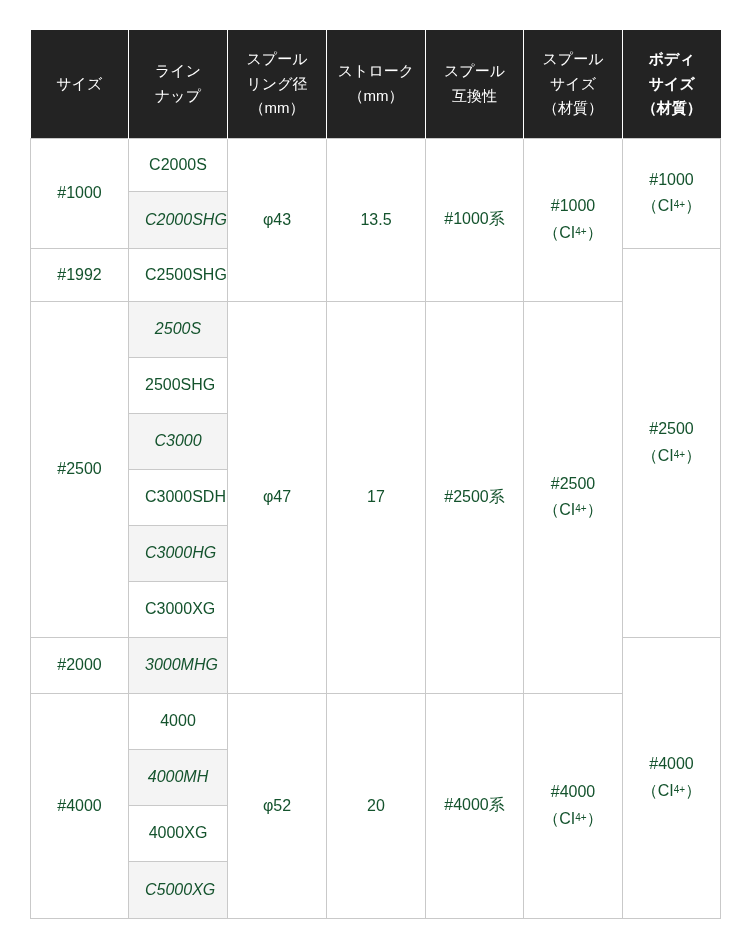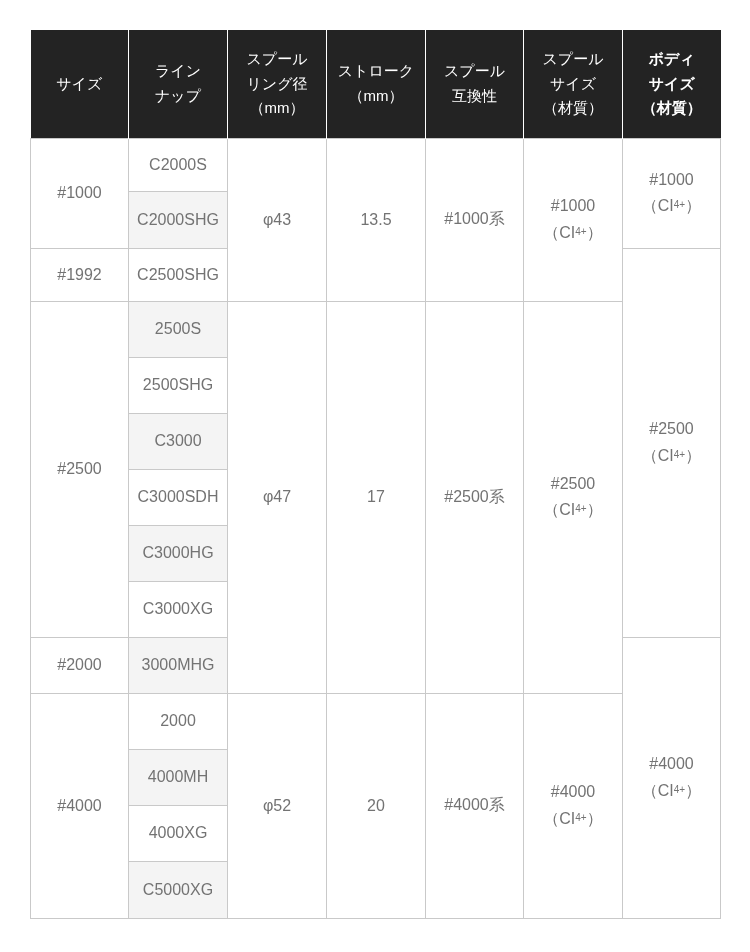--- a/index.html
+++ b/index.html
@@ -42,28 +42,28 @@
   }
   th:last-child { border-right: none; font-weight: bold; }
   .hl { display: block; line-height: 1.62; }
   
   tbody tr { height: 56px; }
   tr.h53 { height: 53px; }
   tr.h57 { height: 57px; }
   td {
     border: 1px solid #c9c9c9;
     background: #ffffff;
-    color: #737373;
+    color: #14532d;
     font-size: 16px;
     text-align: center;
     vertical-align: middle;
-    padding: 8px;
+    padding: 16px;
     overflow: hidden;
   }
-  td.stripe { background: #f4f4f4; }
+  td.stripe { background: #f4f4f4; font-style: italic; }
   .mat-line { display: block; line-height: 1.65; }
   .sup {
     font-size: 10px;
     vertical-align: 3px;
   }
 </style>
 </head>
 <body>
 
 <div class="page">
@@ -178,21 +178,21 @@
         <td>#2000</td>
         <td class="stripe">3000MHG</td>
         <td rowspan="5">
           <span class="mat-line">#4000</span>
           <span class="mat-line"><span>（CI</span><span class="sup">4+</span><span>）</span></span>
         </td>
       </tr>
 
       <tr>
         <td rowspan="4">#4000</td>
-        <td>2000</td>
+        <td>4000</td>
         <td rowspan="4">φ52</td>
         <td rowspan="4">20</td>
         <td rowspan="4">#4000系</td>
         <td rowspan="4">
           <span class="mat-line">#4000</span>
           <span class="mat-line"><span>（CI</span><span class="sup">4+</span><span>）</span></span>
         </td>
       </tr>
 
       <tr>

